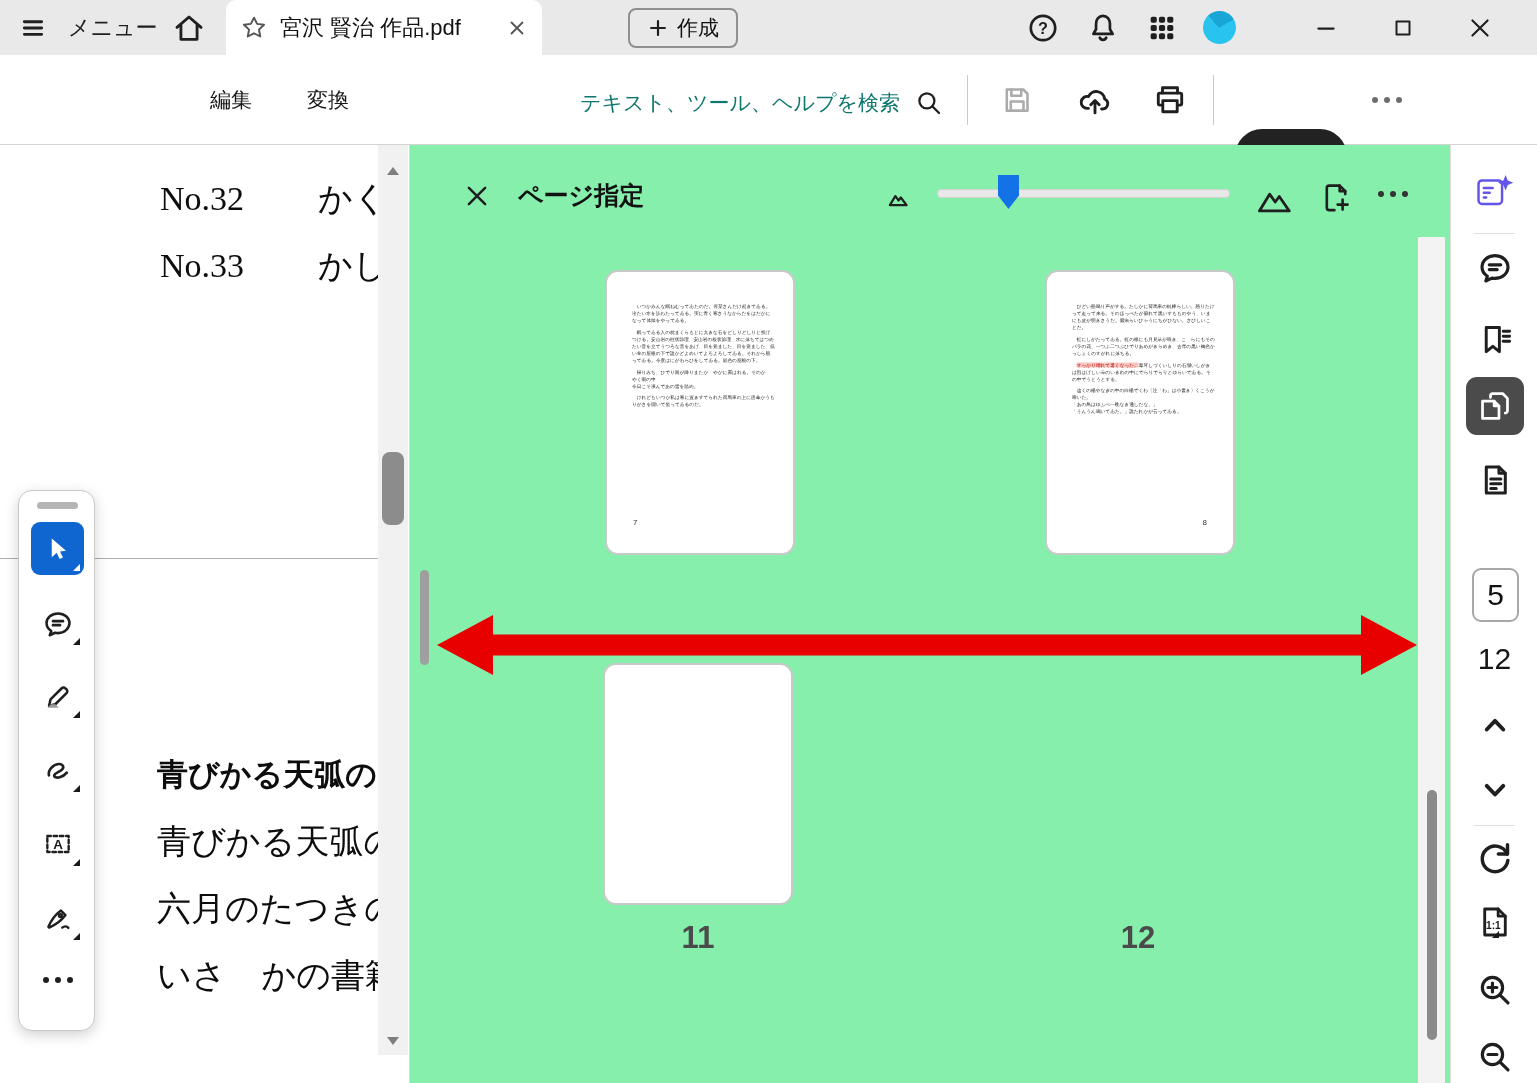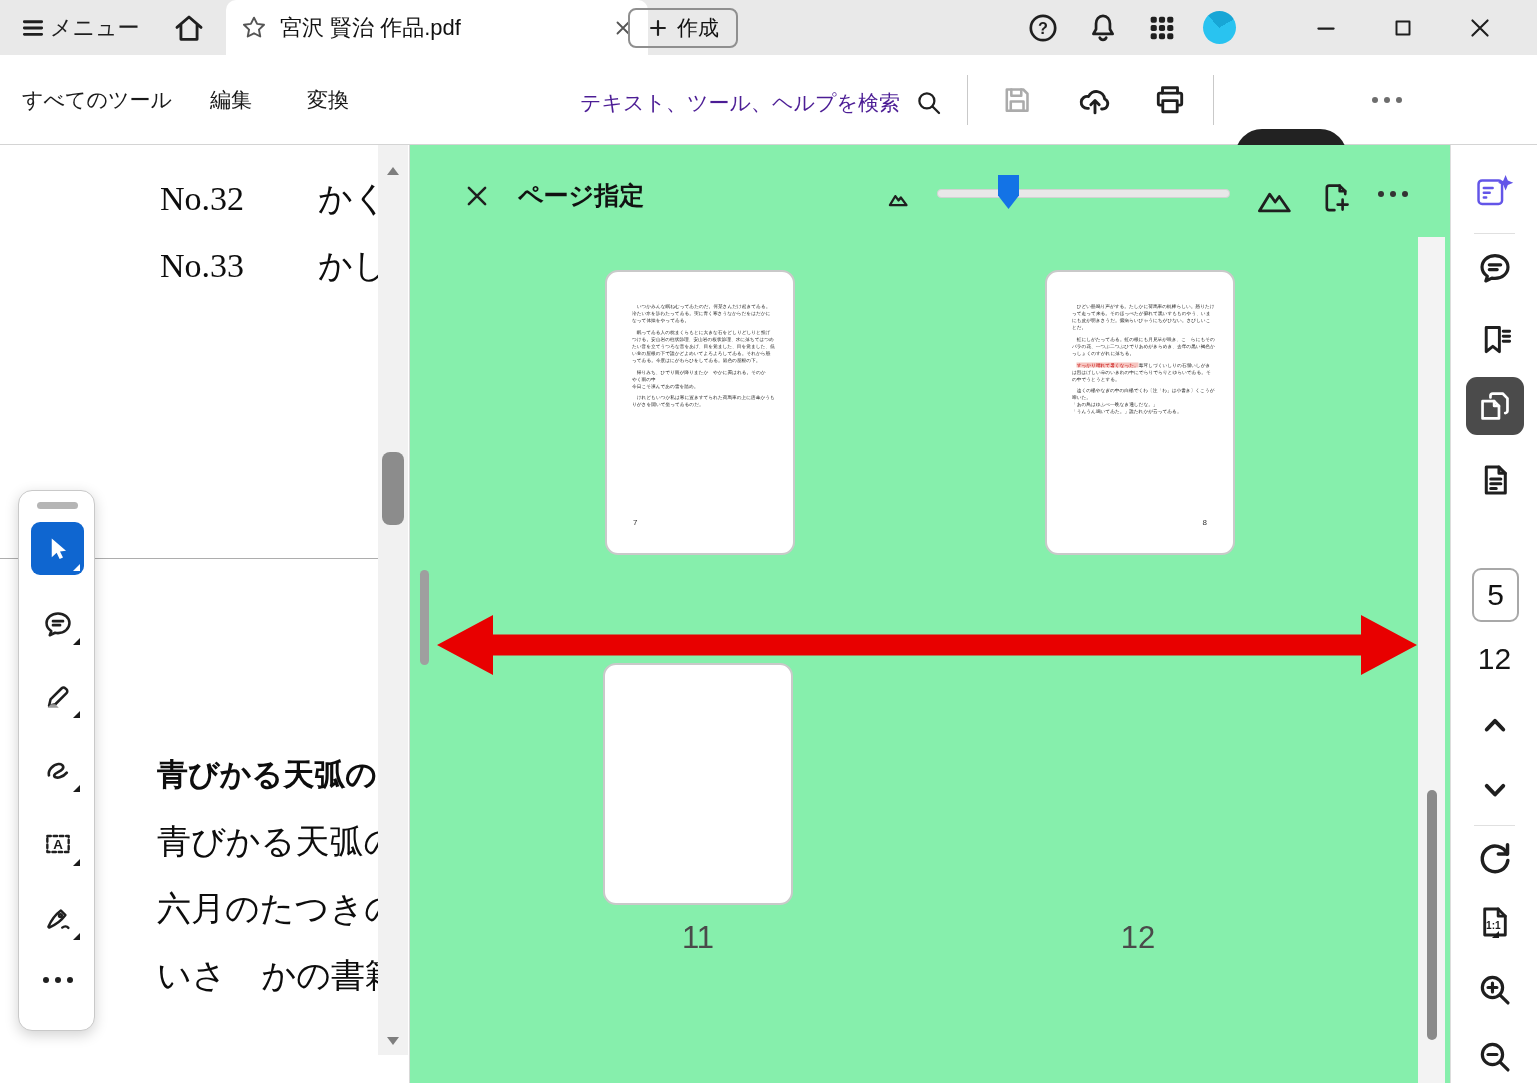--- a/index.html
+++ b/index.html
@@ -5,37 +5,37 @@
   * { margin:0; padding:0; box-sizing:border-box; }
   html,body { width:1537px; height:1083px; overflow:hidden; }
   body { font-family:"Liberation Sans","DejaVu Sans",sans-serif; background:#fff; }
   #app { position:relative; width:1537px; height:1083px; background:#fff; }
 
   svg { display:block; }
   .ico { stroke:#1f1f1f; fill:none; stroke-width:1.8; stroke-linecap:round; stroke-linejoin:round; }
 
   
   .titlebar { position:absolute; left:0; top:0; width:1537px; height:55px; background:#e9e9e9; }
-  .tb-item { position:absolute; display:flex; align-items:center; gap:4px; height:55px; }
+  .tb-item { position:absolute; display:flex; align-items:center; gap:22px; height:55px; }
   .menu-btn { left:20px; font-size:22px; color:#1f1f1f; cursor:pointer; }
   .home-btn { left:172px; }
-  .tab { position:absolute; left:226px; top:0; width:422px; height:55px; background:#ffffff; border-radius:10px 10px 0 0; display:flex; align-items:center; padding:0 14px; gap:12px;justify-content:space-between; }
+  .tab { position:absolute; left:226px; top:0; width:316px; height:55px; background:#ffffff; border-radius:10px 10px 0 0; display:flex; align-items:center; padding:0 14px; gap:12px;justify-content:space-between; }
   .tab-title { font-size:22px; color:#111; white-space:nowrap; }
   .tab-close { margin-left:auto; }
   .create-btn { position:absolute; left:628px; top:8px; width:110px; height:40px; border:2px solid #8f8f8f; border-radius:8px; display:flex; align-items:center; justify-content:center; gap:8px; font-size:21px; color:#111; cursor:pointer; }
   .tb-right { position:absolute; top:0; height:55px; display:flex; align-items:center; }
   .help-btn { left:1026px; } .bell-btn { left:1086px; } .grid-btn { left:1146px; }
   .avatar { position:absolute; left:1203px; top:11px; width:33px; height:33px; border-radius:50%; background:conic-gradient(from 315deg,#17a6d6 0deg 105deg,#29c3f0 105deg 360deg); cursor:pointer; }
   .win-min { left:1296px; } .win-max { left:1373px; } .win-close { left:1450px; }
   .winbtn { position:absolute; top:0; width:60px; height:55px; display:flex; align-items:center; justify-content:center; cursor:pointer; }
 
   
   .toolbar { position:absolute; left:0; top:55px; width:1537px; height:90px; background:#fff; border-bottom:1px solid #d4d4d4; }
   .nav-label { position:absolute; top:0; height:90px; display:flex; align-items:center; font-size:21px; color:#191919; cursor:pointer; white-space:nowrap; }
-  .search-area { position:absolute; left:580px; top:0; height:96px; display:flex; align-items:center; gap:14px; font-size:21px; color:#4c1d95; cursor:text; }
+  .search-area { position:absolute; left:580px; top:0; height:96px; display:flex; align-items:center; gap:14px; font-size:21px; color:#0f766e; cursor:text; }
   .vdiv { position:absolute; top:76px; width:1px; height:50px; background:#c9c9c9; top:20px; }
   .tool-ico { position:absolute; top:0; height:90px; display:flex; align-items:center; cursor:pointer; }
   .share-btn { position:absolute; left:1235px; top:74px; width:112px; height:54px; top:74px; background:#222222; color:#fff; border-radius:27px; display:flex; align-items:center; justify-content:center; font-size:22px; cursor:pointer; }
   .dots { display:flex; gap:6px; }
   .dots i { width:6px; height:6px; border-radius:50%; background:#6d6d6d; }
 
   
   .doc-panel { position:absolute; left:0; top:146px; width:397px; height:938px; background:#fff; overflow:hidden; }
   .doc-row { position:absolute; white-space:nowrap; font-family:"Liberation Serif","DejaVu Serif",serif; color:#0d0d0d; font-size:34px; }
   .doc-row .num { display:inline-block; width:158px; }
@@ -78,21 +78,21 @@
   .t7 { left:195px; top:125px; height:285px; }
   .t8 { left:635px; top:125px; height:285px; }
   .t11 { left:193px; top:518px; height:242px; }
   .t12 { left:633px; top:518px; height:242px; }
   .tiny-wrap { position:absolute; left:25px; top:31px; right:18px; bottom:20px; overflow:hidden; }
   .tiny { width:200%; transform:scale(.5); transform-origin:0 0; font-size:9.4px; line-height:1.5; color:#222; font-family:"Liberation Serif","DejaVu Serif",serif; }
   .tiny p { margin-bottom:9px; text-indent:1em; white-space:pre-line; }
   .hl { background:#f6c5c0; color:#c40000; }
   .pg-num { position:absolute; bottom:26px; font-size:8px; color:#333; }
   .pg-num.l { left:26px; } .pg-num.r { right:26px; }
-  .thumb-label { position:absolute; width:190px; text-align:center; top:775px; font-size:31px; color:#4a4a4a; }
+  .thumb-label { position:absolute; width:190px; text-align:center; top:775px; font-size:31px; color:#4a4a4a;font-weight:bold; }
   .lbl11 { left:193px; } .lbl12 { left:633px; }
 
   .photo { position:absolute; left:34px; top:41px; width:128px; height:75px;
     background:
       radial-gradient(ellipse 90% 22% at 55% 60%, rgba(246,216,140,.95) 0%, rgba(246,216,140,0) 70%),
       linear-gradient(180deg,#243a6d 0%,#3a5390 30%,#8496be 52%,#e3d6a6 60%,#dfe2e4 68%,#d6dbe1 100%);
   }
   .lh-tower { position:absolute; left:22px; top:26px; width:4px; height:17px; background:#17181c; }
   .lh-top { position:absolute; left:21px; top:23px; width:6px; height:4px; background:#17181c; }
   .lh-rock { position:absolute; left:0; bottom:18px; width:0; height:0; border-bottom:16px solid #23242a; border-right:30px solid transparent; }
@@ -186,21 +186,20 @@
         </svg>
     </div>
     <div class="winbtn win-close">
       <svg width="28" height="28" viewBox="0 0 24 24">
           <path class="ico" style="stroke-width:1.8" d="M5.5 5.5 L18.5 18.5 M18.5 5.5 L5.5 18.5"></path>
         </svg>
     </div>
   </div>
 
   <div class="toolbar">
-    <div class="nav-label" style="left:22px">すべてのツール</div>
     <div class="nav-label" style="left:210px">編集</div>
     <div class="nav-label" style="left:307px">変換</div>
     <div class="search-area">
       <span>テキスト、ツール、ヘルプを検索</span>
       <svg width="30" height="30" viewBox="0 0 24 24">
           <circle class="ico" cx="10.3" cy="10.3" r="6"></circle>
           <path class="ico" d="M14.8 14.8 L20 20"></path>
         </svg>
     </div>
     <div class="vdiv" style="left:967px"></div>

